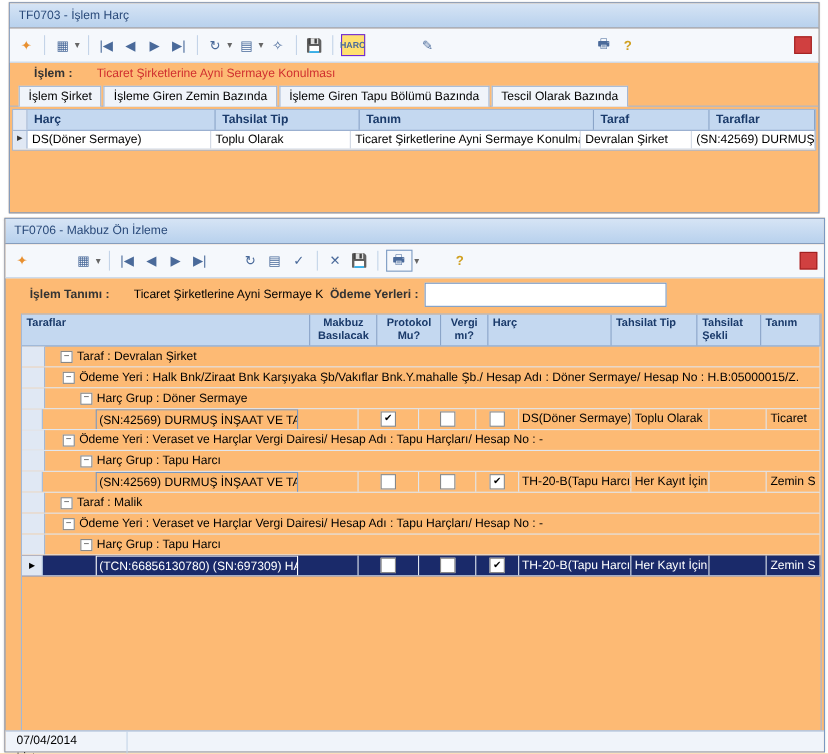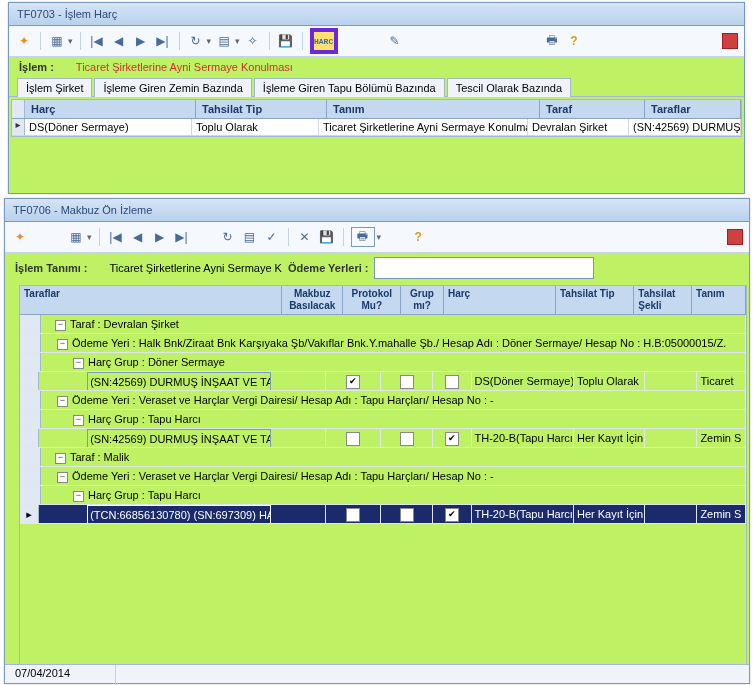--- a/index.html
+++ b/index.html
@@ -9,21 +9,21 @@
     font-size: 11px;
     background: #fff;
     width: 753px;
     height: 685px;
     overflow: hidden;
     position: relative;
   }
   .window {
     position: absolute;
     border: 1px solid #7a99c2;
-    background: #bef264;
+    background: #fdba74;
     box-shadow: 0 0 2px rgba(0,0,0,0.2);
   }
   .titlebar {
     background: linear-gradient(#d6e4f5, #b8d1ed);
     color: #2a4a7a;
     padding: 3px 8px;
     font-size: 11px;
     border-bottom: 1px solid #7a99c2;
     height: 16px;
     line-height: 16px;
@@ -41,27 +41,27 @@
     width: 18px;
     height: 18px;
     display: inline-flex;
     align-items: center;
     justify-content: center;
     cursor: pointer;
     font-size: 12px;
     color: #4a6a9a;
   }
   .tb-btn.orange { color: #e89030; }
-  .tb-btn.yellow { background: #ffe070; border: 4px solid #6d28d9; width: 20px; font-size: 8px; font-weight: bold; font-family: Liberation Mono, monospace; }
+  .tb-btn.yellow { background: #ffe070; border: 1px solid #6d28d9; width: 20px; font-size: 8px; font-weight: bold; }
   .tb-sep { width: 1px; height: 18px; background: #c4d4e8; margin: 0 3px; }
   .tb-drop { font-size: 9px; color: #666; margin-left: -2px; }
   .tb-spacer { flex: 1; }
   .tb-red { width: 14px; height: 14px; background: #d04040; border: 1px solid #a02020; margin-left: auto; }
   .info-row {
-    padding: 4px 10px;
+    padding: 4px 22px;
     display: flex;
     align-items: center;
     gap: 6px;
     font-size: 11px;
   }
   .info-label { font-weight: bold; color: #333; }
   .info-value { color: #d03030; margin-left: 16px; }
   .info-value.black { color: #000; }
   .tabs {
     display: flex;
@@ -310,21 +310,21 @@
     <span class="info-value black">Ticaret Şirketlerine Ayni Sermaye K</span>
     <span class="info-label">Ödeme Yerleri :</span>
     <input class="textbox" style="width: 210px;">
   </div>
 
   <div class="tree-grid">
     <div class="tree-header">
       <div class="th col-taraflar">Taraflar</div>
       <div class="th col-makbuz">Makbuz Basılacak</div>
       <div class="th col-protokol">Protokol Mu?</div>
-      <div class="th col-muaf">Grup mı?</div>
+      <div class="th col-muaf">Vergi mı?</div>
       <div class="th col-harc2">Harç</div>
       <div class="th col-tahtip">Tahsilat Tip</div>
       <div class="th col-tahsekli">Tahsilat Şekli</div>
       <div class="th col-tanim2">Tanım</div>
     </div>
     <div class="tree-body">
 
       <div class="trow">
         <div class="tc lead"></div>
         <div class="tc wide"><span class="expander">−</span><span>Taraf : Devralan Şirket</span></div>

